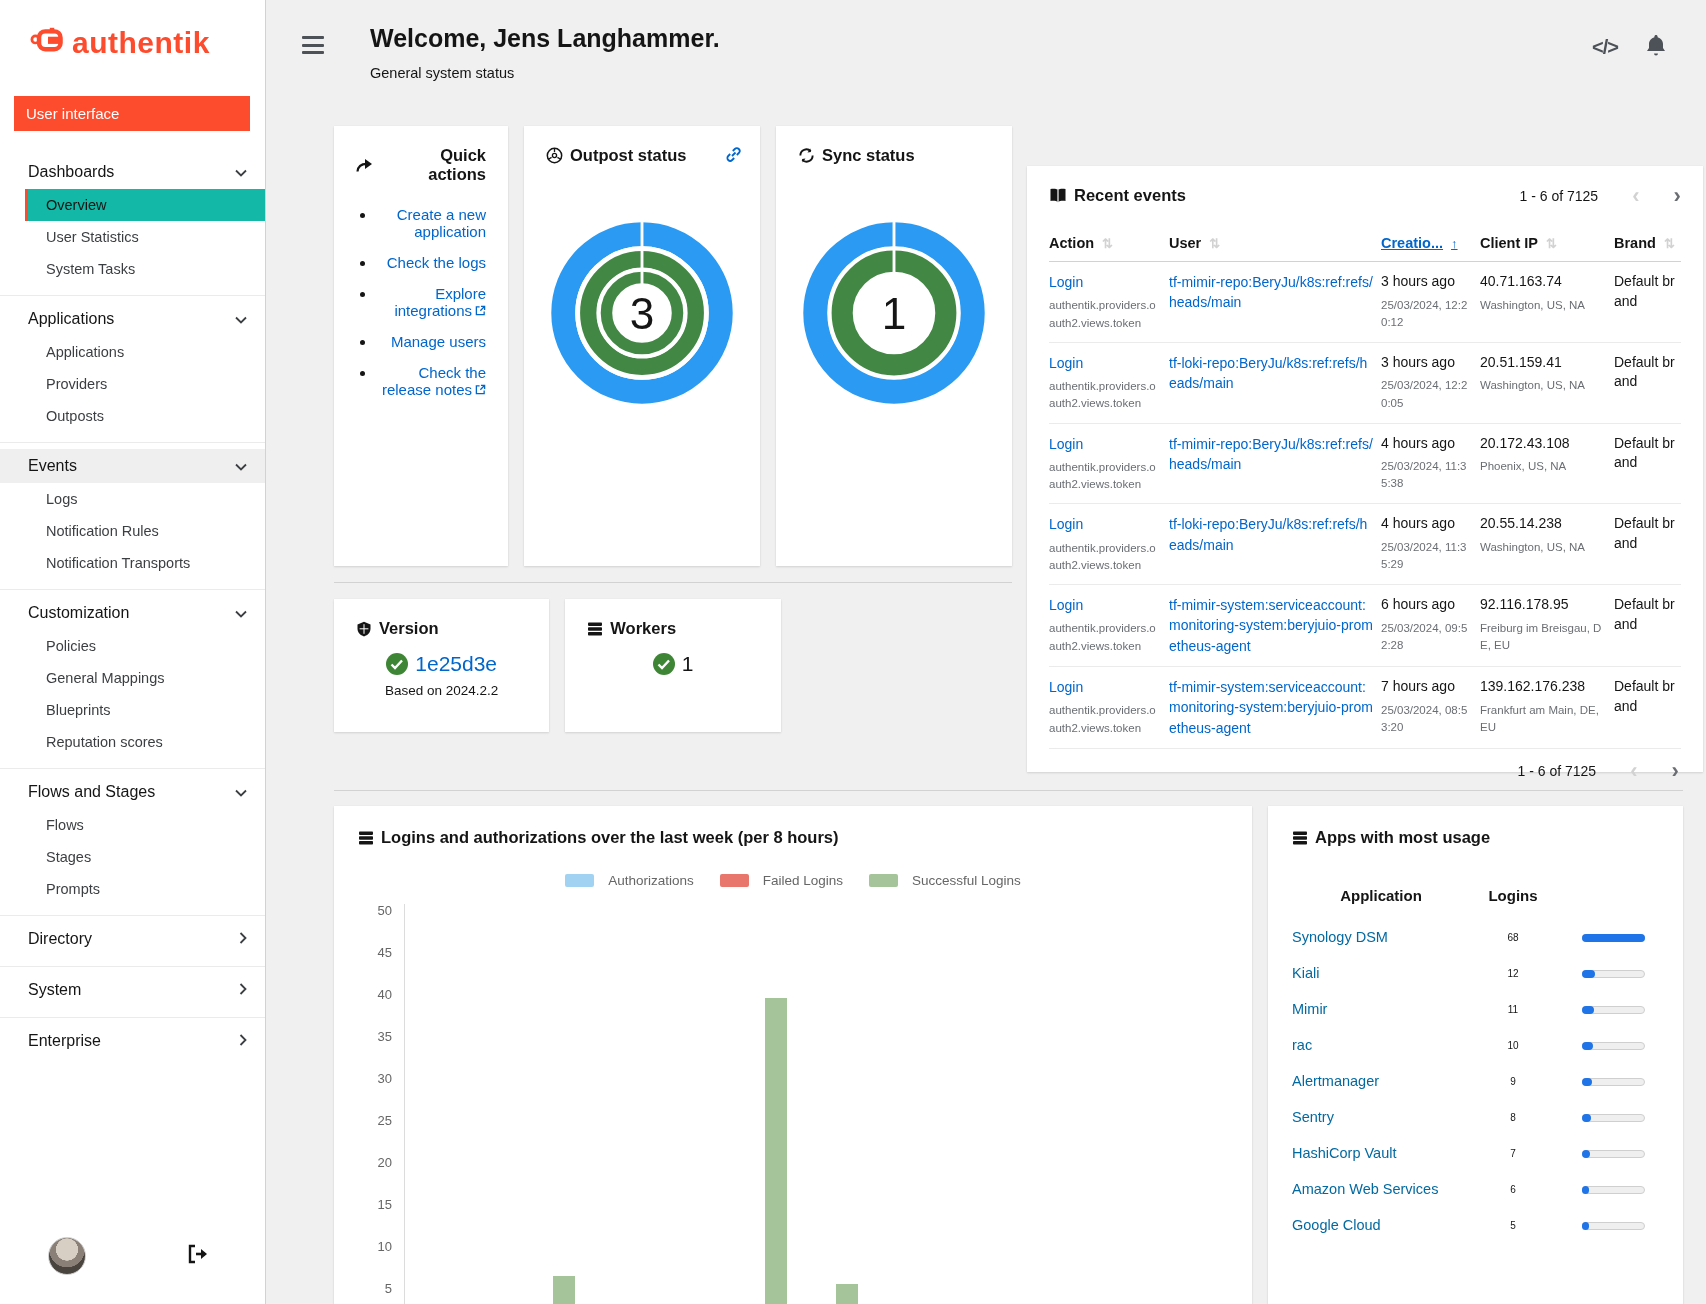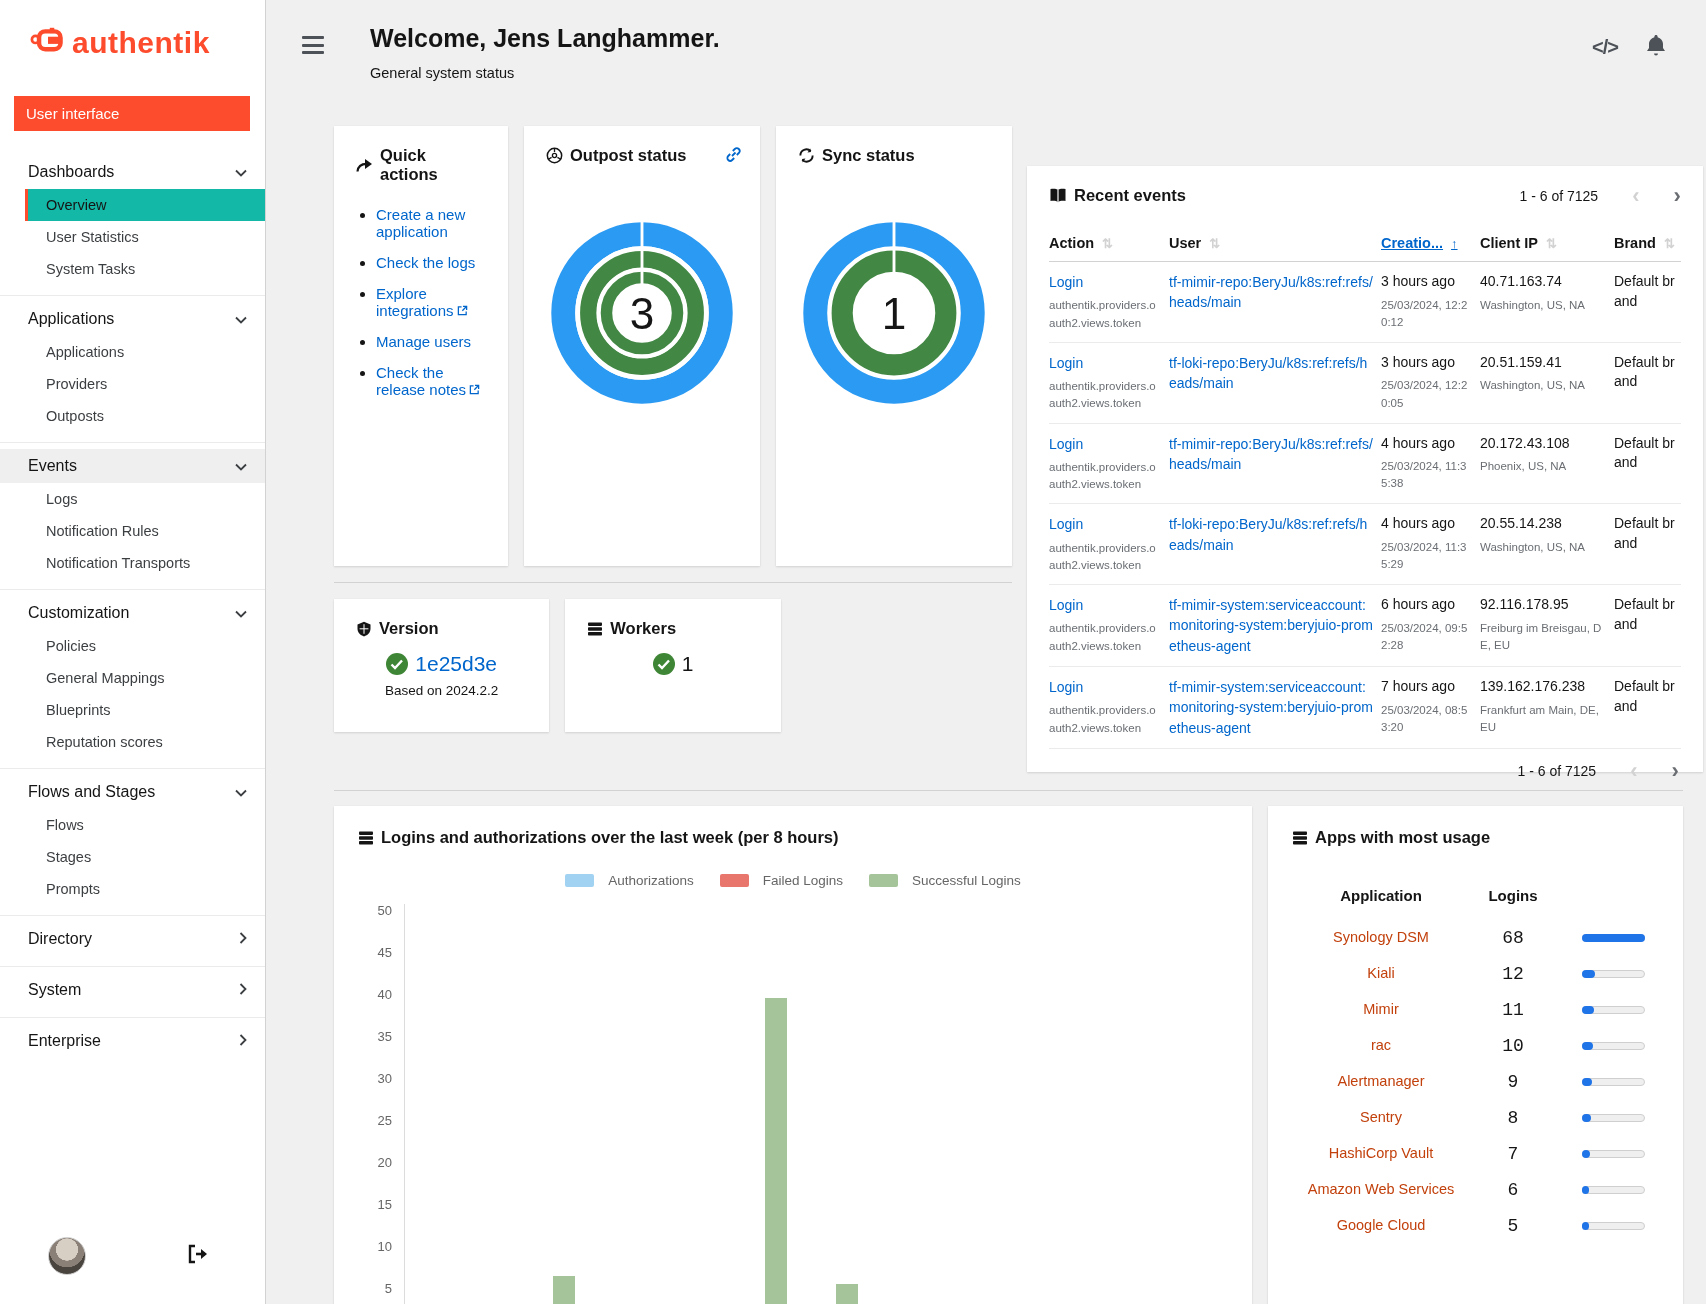--- a/index.html
+++ b/index.html
@@ -41,21 +41,21 @@
   .page-title { font-size:25px; font-weight:bold; }
   .page-subtitle { font-size:14.5px; margin-top:12px; color:#151515; }
   .topbar-right { margin-left:auto; display:flex; align-items:center; gap:28px; margin-top:10px; color:#4d5258; }
   .icon-btn { cursor:pointer; color:#4d5258; }
   .code-glyph { font-size:20px; font-weight:bold; letter-spacing:-1px; }
 
   .content { flex:1; padding:22px 23px 0 48px; overflow:hidden; }
   .card { background:#fff; box-shadow:0 1px 2px rgba(3,3,3,.12), 0 0 1px rgba(3,3,3,.06); }
 
   .dash-top { display:flex; gap:15px; }
-  .left-group { width:678px; min-width:678px; }
+  .left-group { width:678px; min-width:678px;text-align:right; }
   .lg-row1 { display:grid; grid-template-columns:repeat(3,1fr); gap:16px; height:440px; }
   .lg-divider { border:none; border-top:1px solid #d2d2d2; margin:16px 0; }
   .lg-row2 { display:grid; grid-template-columns:repeat(3,1fr); gap:16px; height:133px; }
   .dash-top .card { padding:20px 22px; position:relative; }
 
   .card-title { display:flex; align-items:center; gap:7px; font-size:16.5px; font-weight:bold; }
   .card-title svg { flex:0 0 auto; }
   .qa-list { margin:22px 0 0 20px; }
   .qa-list li { margin-bottom:14px; font-size:15px; color:#151515; }
   .qa-link { color:#0066cc; text-decoration:none; cursor:pointer; }
@@ -104,22 +104,22 @@
   .plot { position:relative; margin-top:22px; height:440px; }
   .ytick { position:absolute; width:34px; text-align:right; font-size:13px; color:#666;
     transform:translateY(-50%); left:0; }
   .yaxis { position:absolute; left:46px; top:-6px; bottom:-60px; width:1px; background:#dcdcdc; }
   .bars { position:absolute; left:47px; top:0; width:742px; bottom:-60px; }
   .bar { position:absolute; bottom:0; }
 
   .apps-table { margin-top:40px; display:grid; grid-template-columns:178px 86px 1fr;
     row-gap:15px; align-items:center; }
   .apps-th { font-weight:bold; font-size:15px; text-align:center; padding-bottom:8px; }
-  .app-name { text-align:center; font-size:14.5px; color:#c2410c; line-height:1.45; }
-  .app-count { text-align:center; font-size:18px;font-family:Liberation Mono, monospace; }
+  .app-name { text-align:left; font-size:14.5px; color:#0369a1; line-height:1.45; }
+  .app-count { text-align:center; font-size:10px; }
   .progress { height:8px; border:1px solid #cfcfcf; border-radius:5px; background:#efefef;
     position:relative; margin:0 14px 0 26px; }
   .progress-fill { position:absolute; left:-1px; top:-1px; height:8px; border-radius:5px; background:#1f74e8; }
 </style>
 </head>
 <body>
 
 <div class="app">
 
   <aside class="sidebar">

